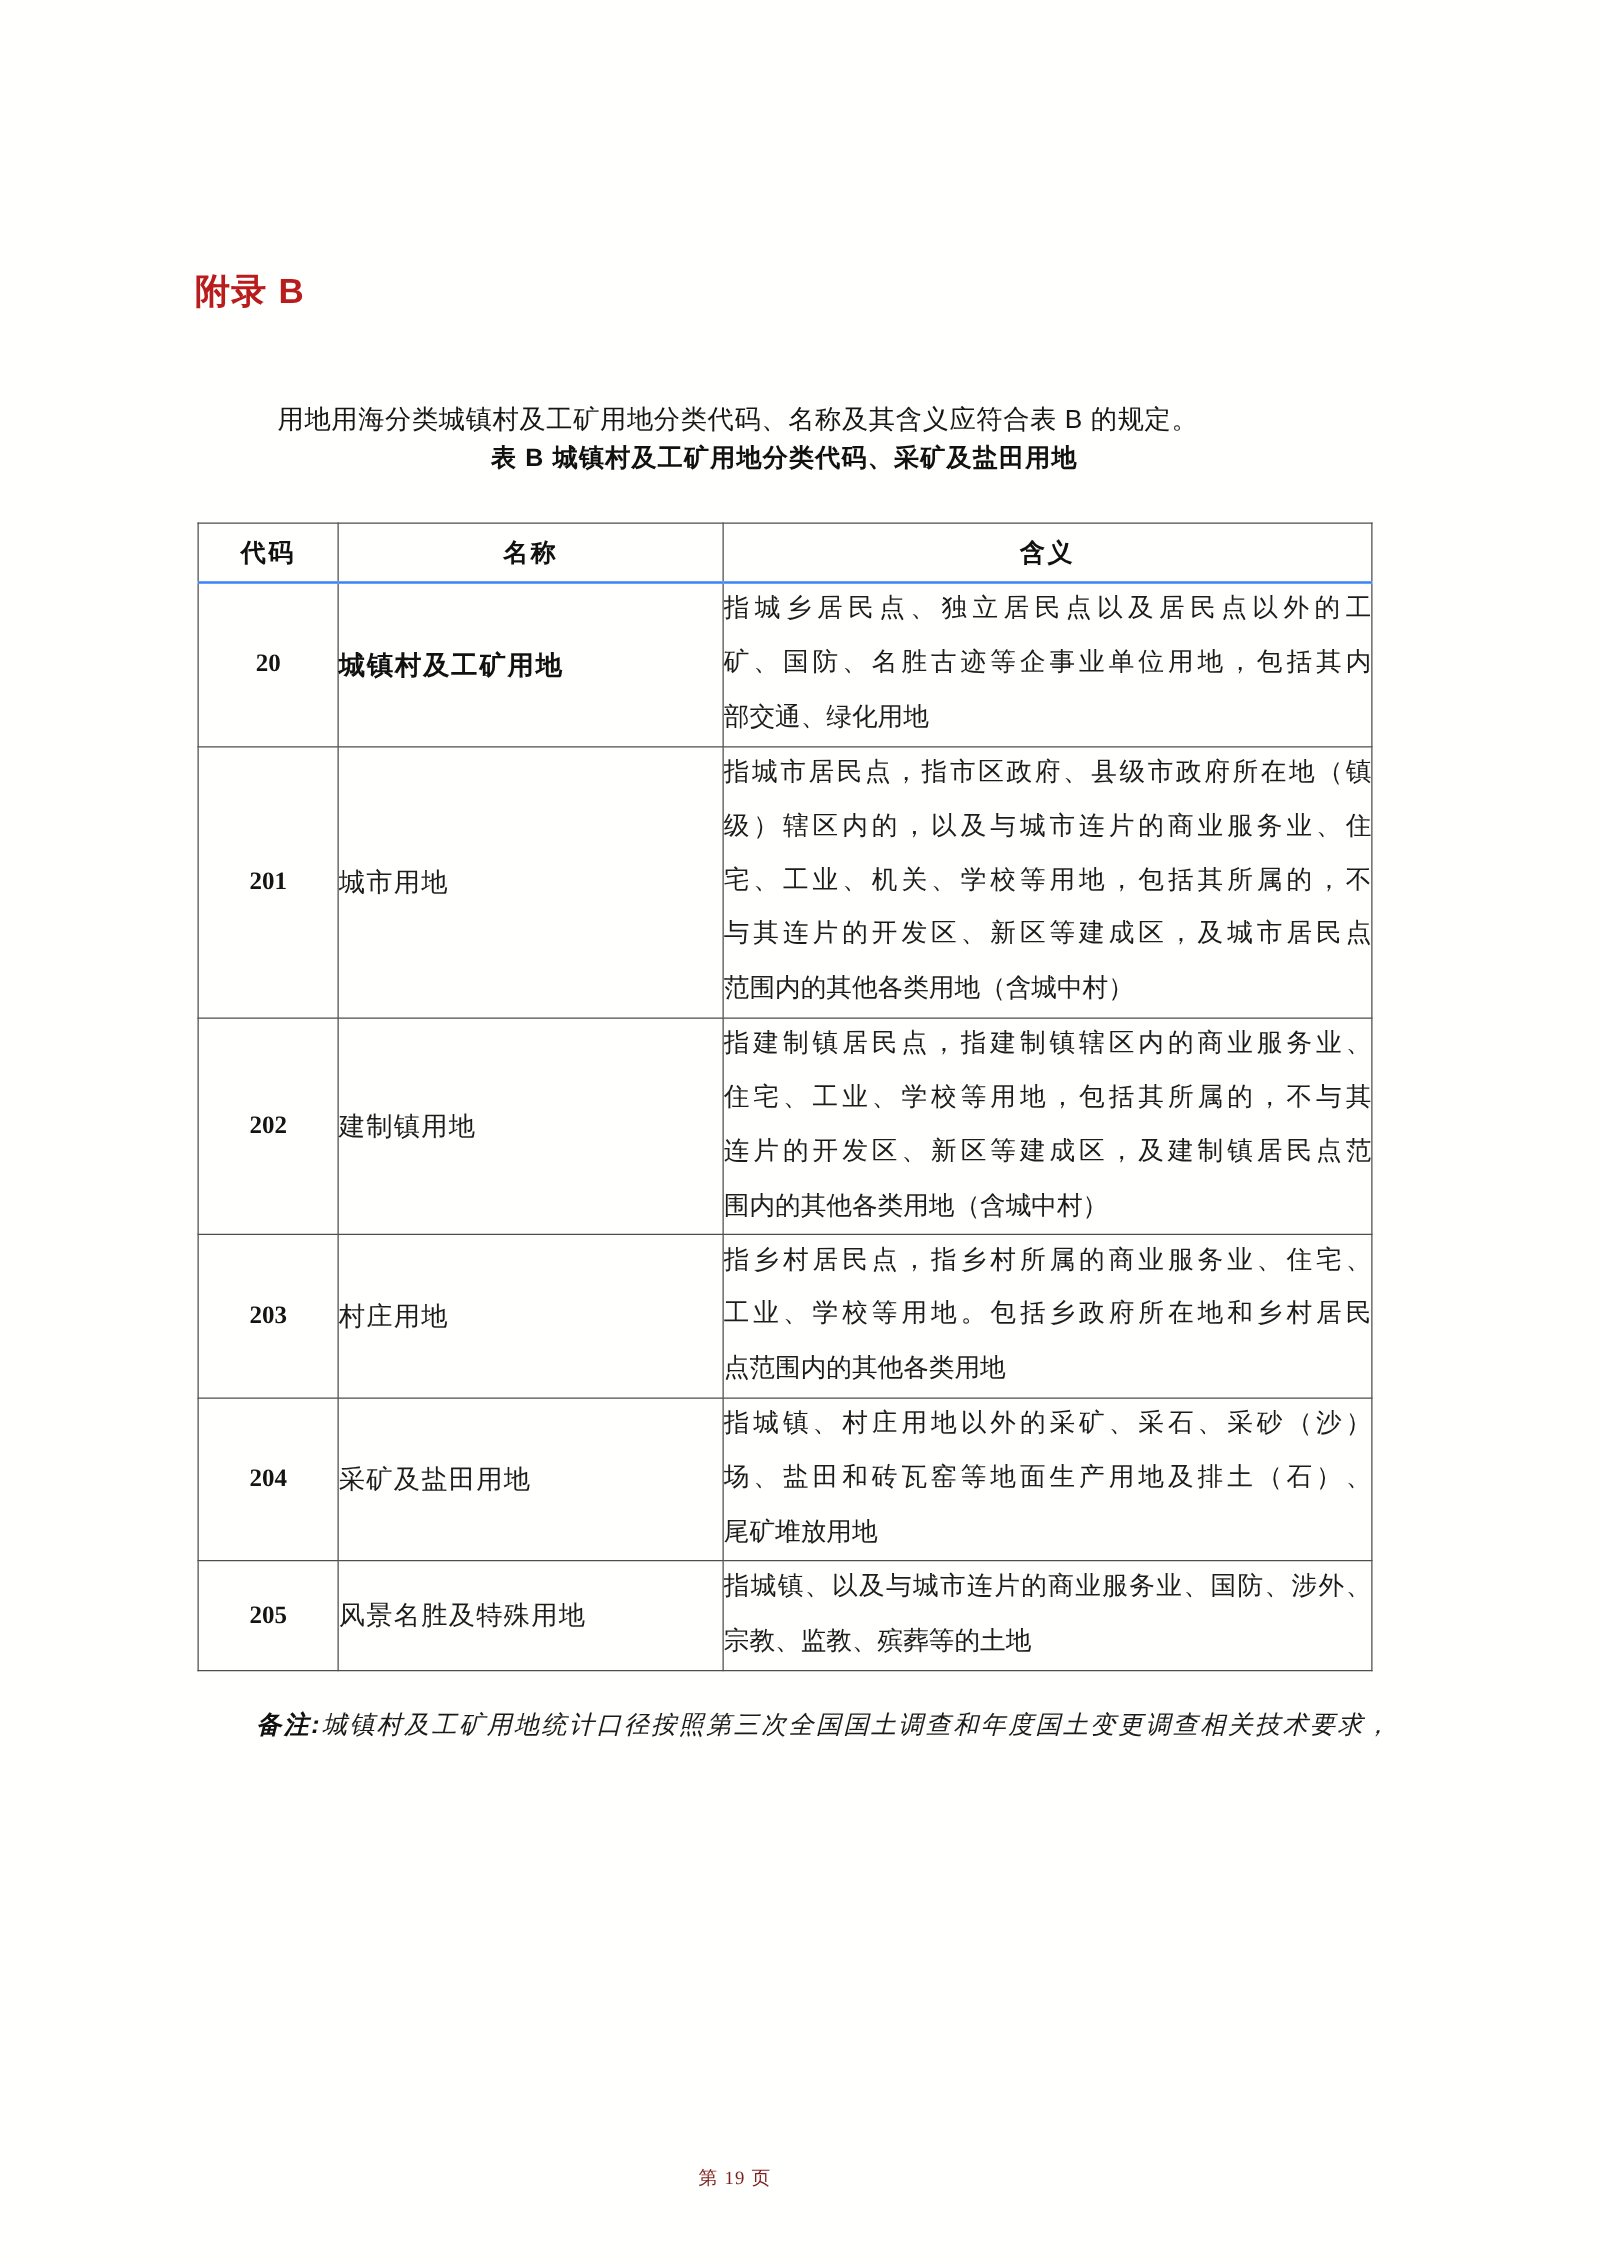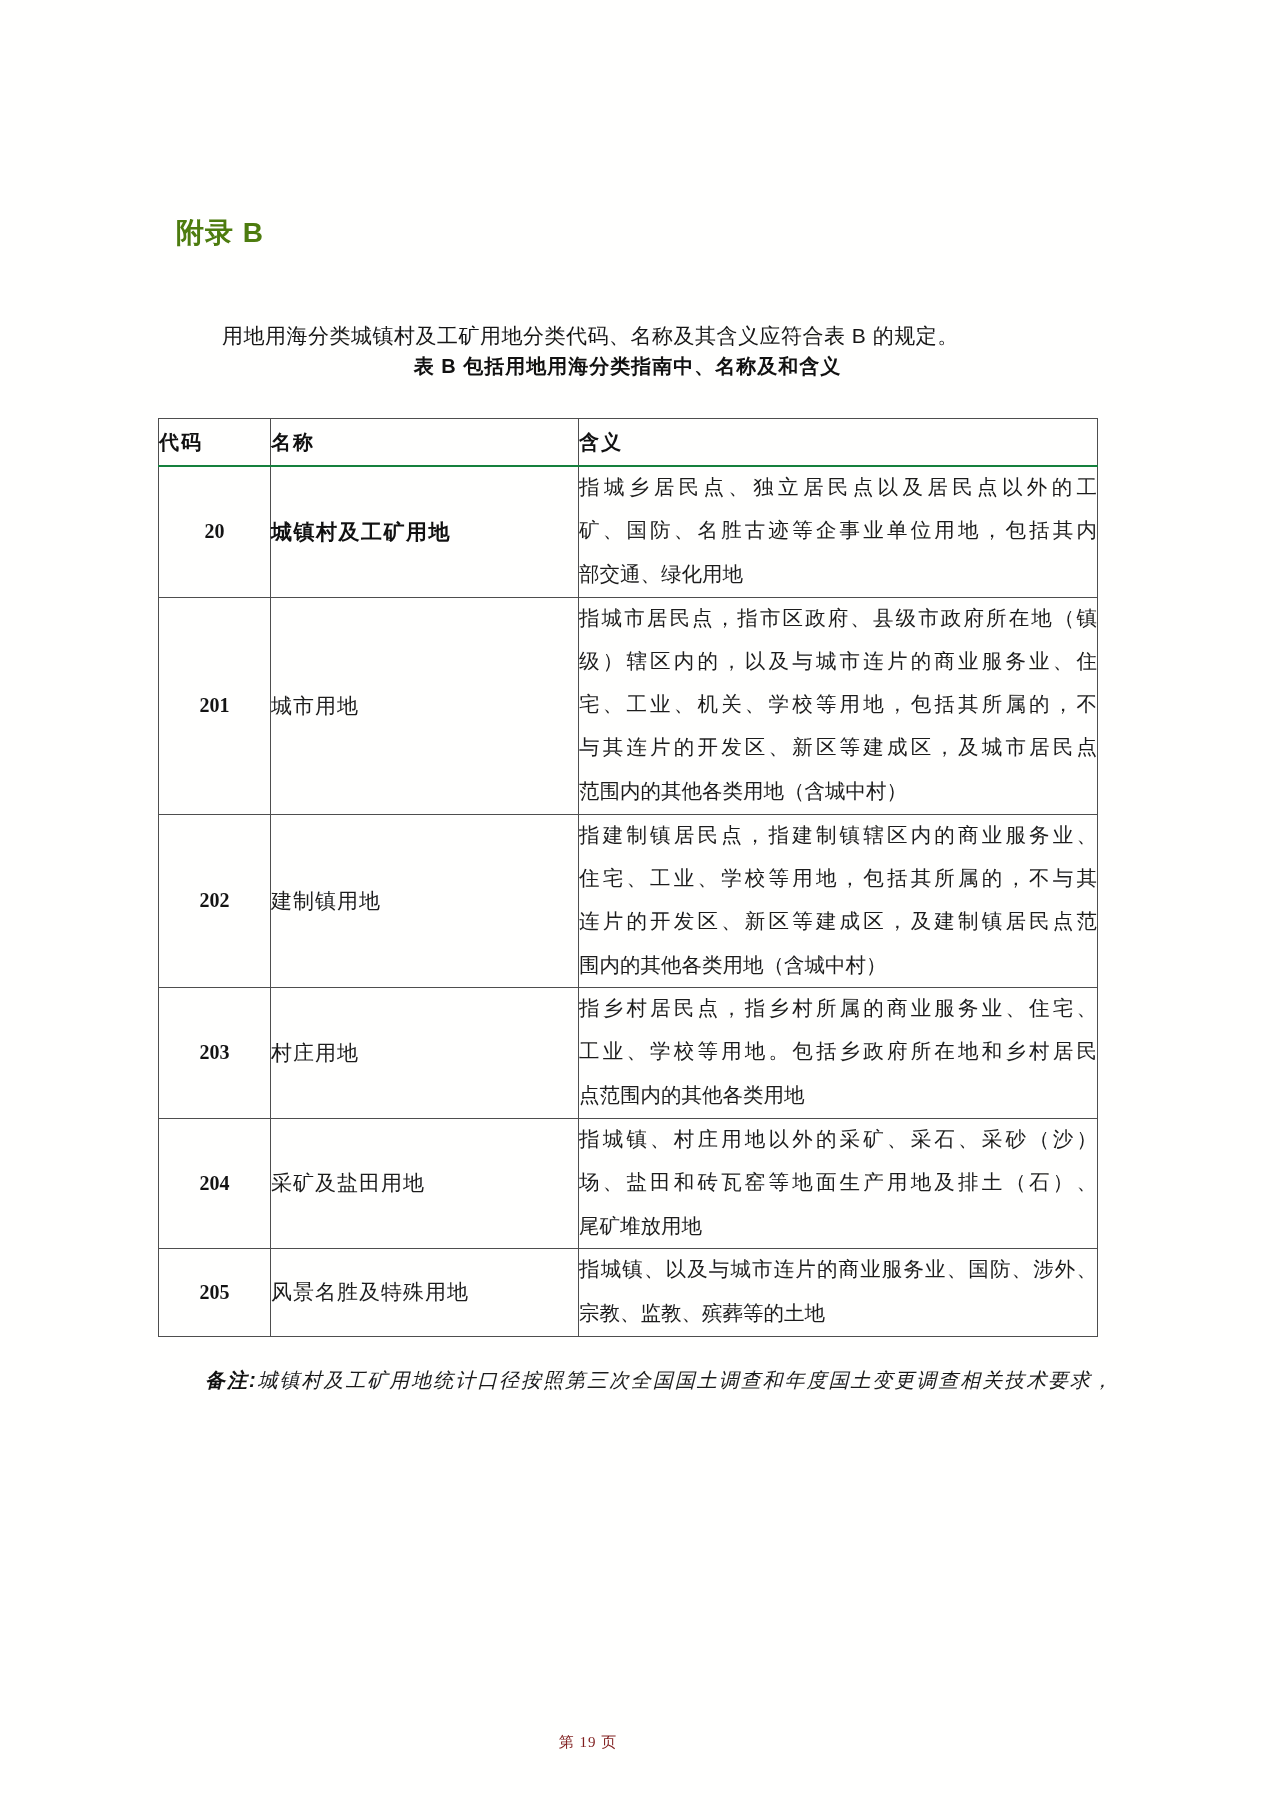--- a/index.html
+++ b/index.html
@@ -7,27 +7,27 @@
     position: relative;
     width: 1280px;
     height: 1810px;
     background: #fffffe;
     font-family: "Liberation Serif", "DejaVu Serif", serif;
     color: #1f1f1f;
     overflow: hidden;
   }
   .appendix-title {
     position: absolute;
-    left: 176px;
+    left: 156px;
     top: 214px;
     margin: 0;
     font-family: "Liberation Sans", "DejaVu Sans", sans-serif;
     font-weight: 700;
     font-size: 28px;
-    color: #4d7c0f;
+    color: #b91c1c;
     letter-spacing: 1px;
   }
   .intro {
     position: absolute;
     left: 168px;
     top: 309px;
     width: 950px;
     margin: 12px;
     font-family: "Liberation Sans", "DejaVu Sans", sans-serif;
     font-weight: 400;
@@ -61,27 +61,27 @@
   table.class-table col.c1 { width: 112px; }
   table.class-table col.c2 { width: 308px; }
   table.class-table col.c3 { width: 519px; }
   table.class-table th, table.class-table td {
     border: 1px solid #4e4e4e;
     padding: 0;
     vertical-align: middle;
   }
   table.class-table th {
     height: 46px;
-    border-bottom: 2px solid #15803d;
+    border-bottom: 2px solid #3b82f6;
     font-family: "Liberation Sans", "DejaVu Sans", sans-serif;
     font-weight: 700;
     font-size: 20px;
     letter-spacing: 2px;
     color: #111;
-    text-align: left;
+    text-align: center;
   }
   tr.r20  { height: 131px; }
   tr.r201 { height: 217px; }
   tr.r202 { height: 172px; }
   tr.r203 { height: 131px; }
   tr.r204 { height: 129px; }
   tr.r205 { height: 88px; }
   td.code {
     text-align: center;
     font-weight: 700;
@@ -146,21 +146,21 @@
 </style>
 </head>
 <body>
 
 <div class="page">
 
   <h1 class="appendix-title">附录 B</h1>
 
   <p class="intro">用地用海分类城镇村及工矿用地分类代码、名称及其含义应符合表 B 的规定。</p>
 
-  <div class="table-title">表 B 包括用地用海分类指南中、名称及和含义</div>
+  <div class="table-title">表 B 城镇村及工矿用地分类代码、采矿及盐田用地</div>
 
   <table class="class-table">
     <colgroup>
         <col class="c1">
         <col class="c2">
         <col class="c3">
       </colgroup>
     <thead>
       <tr>
         <th>代码</th>

